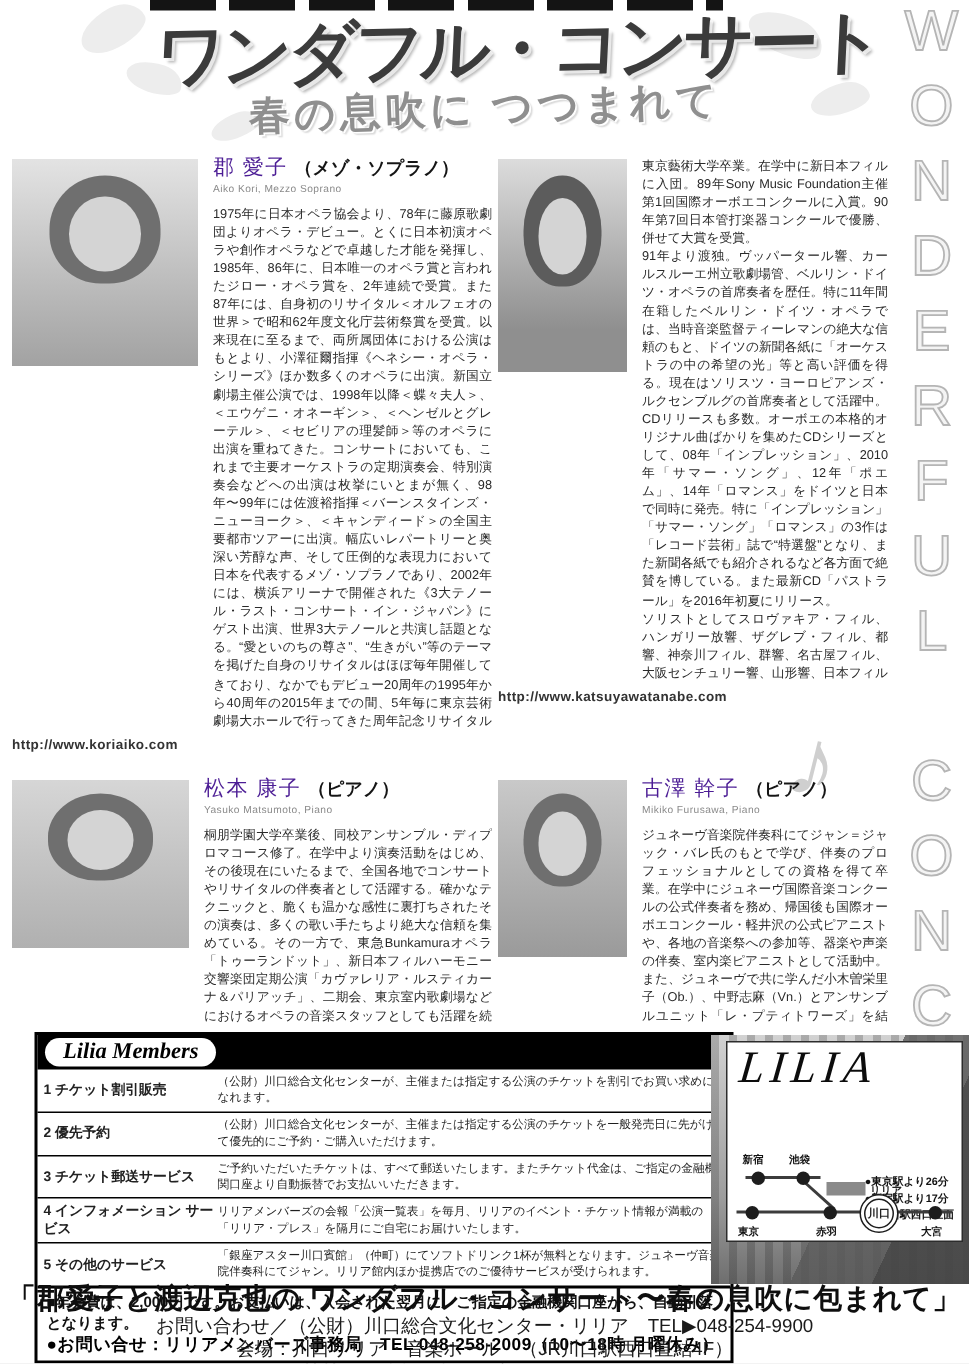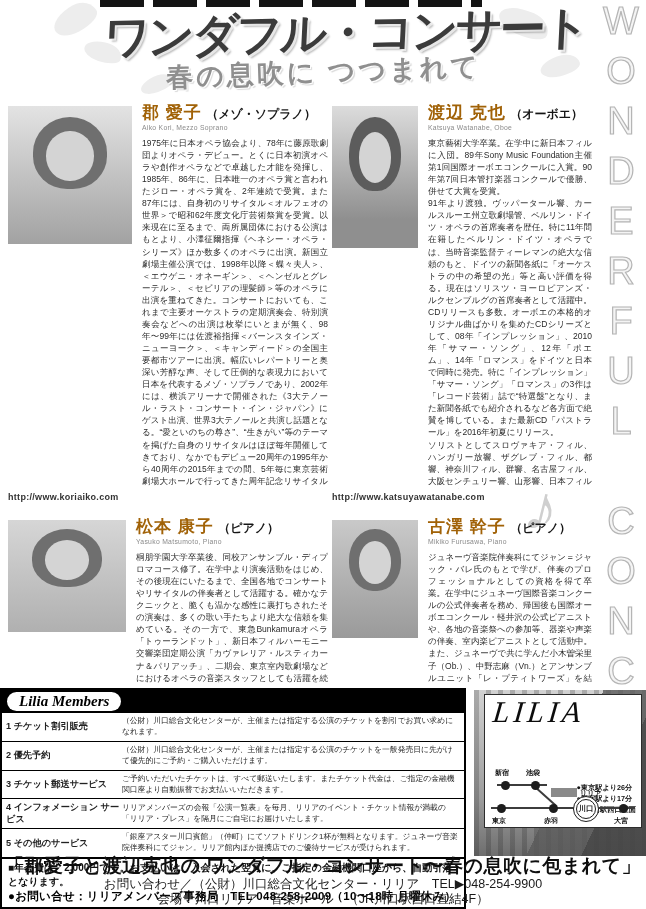--- a/index.html
+++ b/index.html
@@ -33,31 +33,31 @@
     background:linear-gradient(180deg,#e3e3e3,#a2a2a2); }
   .ph::before { content:""; position:absolute; top:8%; left:20%; width:60%; height:52%;
     background:#6f6f6f; border-radius:50% 50% 46% 46%; }
   .ph::after { content:""; position:absolute; top:18%; left:31%; width:38%; height:36%;
     background:#d4d4d4; border-radius:50%; }
   .ph-b { background:linear-gradient(180deg,#dcdcdc,#8f8f8f 80%); }
   .ph-b::before { background:#5c5c5c; }
   .ph-c { background:linear-gradient(180deg,#d6d6d6,#b0b0b0); }
   .ph-d { background:linear-gradient(180deg,#c9c9c9,#9a9a9a); }
   .p-head { line-height:1.05; }
-  .p-name { font-size:17px; font-weight:bold; color:#a16207; letter-spacing:1px; }
+  .p-name { font-size:14px; font-weight:normal; color:#4c1d95; letter-spacing:1px; }
   .p-role { font-size:12px; font-weight:bold; color:#151515; }
   .p-romaji { font-size:6.8px; color:#8a8a8a; margin:2px 0 6px; letter-spacing:.3px; }
   .bio { font-size:8.5px; line-height:1.42; color:#2a2a2a; text-align:justify;
     white-space:pre-line; overflow:hidden; }
   .bio-tall { max-height:352px; }
   .bio-short { max-height:132px; }
   .p-url { font-size:9px; font-weight:bold; color:#333; margin-top:3px; letter-spacing:.3px; }
 
   
-  .members { position:absolute; left:0; top:688px; width:462px; border:2px solid #000; background:#fff; }
+  .members { position:absolute; left:23px; top:688px; width:462px; border:2px solid #000; background:#fff; }
   .m-head { background:#000; color:#fff; height:23px; display:flex; align-items:center; gap:8px; padding:0 5px; }
   .m-logo { background:#fff; color:#000; border-radius:12px; padding:0 12px; height:19px; line-height:19px;
     font-family:"Liberation Serif","DejaVu Serif",serif; font-style:italic; font-weight:bold; font-size:15px; }
   .m-title { font-size:15px; font-weight:bold; letter-spacing:1px; }
   .m-row { display:flex;align-items:center; }
   .m-row + .m-row { border-top:1px solid #000; }
   .m-label { width:114px; flex:none; font-size:9.2px; font-weight:bold; padding:3px 2px 3px 4px; line-height:1.25; }
   .m-desc { flex:1; font-size:7.8px; line-height:1.4; padding:3px 6px 3px 0; color:#1e1e1e; }
   .m-foot { border-top:2px solid #000; padding:2px 6px 3px; }
   .m-note { font-size:10px; font-weight:bold; color:#111; }
@@ -121,25 +121,20 @@
       <div class="p-romaji">Aiko Kori, Mezzo Soprano</div>
     </div>
     <div class="bio bio-tall">1975年に日本オペラ協会より、78年に藤原歌劇団よりオペラ・デビュー。とくに日本初演オペラや創作オペラなどで卓越した才能を発揮し、1985年、86年に、日本唯一のオペラ賞と言われたジロー・オペラ賞を、2年連続で受賞。また87年には、自身初のリサイタル＜オルフェオの世界＞で昭和62年度文化庁芸術祭賞を受賞。以来現在に至るまで、両所属団体における公演はもとより、小澤征爾指揮《ヘネシー・オペラ・シリーズ》ほか数多くのオペラに出演。新国立劇場主催公演では、1998年以降＜蝶々夫人＞、＜エウゲニ・オネーギン＞、＜ヘンゼルとグレーテル＞、＜セビリアの理髪師＞等のオペラに出演を重ねてきた。コンサートにおいても、これまで主要オーケストラの定期演奏会、特別演奏会などへの出演は枚挙にいとまが無く、98年〜99年には佐渡裕指揮＜バーンスタインズ・ニューヨーク＞、＜キャンディード＞の全国主要都市ツアーに出演。幅広いレパートリーと奥深い芳醇な声、そして圧倒的な表現力において日本を代表するメゾ・ソプラノであり、2002年には、横浜アリーナで開催された《3大テノール・ラスト・コンサート・イン・ジャパン》にゲスト出演、世界3大テノールと共演し話題となる。“愛といのちの尊さ”、“生きがい”等のテーマを掲げた自身のリサイタルはほぼ毎年開催してきており、なかでもデビュー20周年の1995年から40周年の2015年までの間、5年毎に東京芸術劇場大ホールで行ってきた周年記念リサイタルは、何れも盛況のもとに成功を収めている。CDアルバムは、「やるせないアリア／郡愛子　愛を歌う」、「日本抒情歌集／郡愛子」、そして収録曲全曲を自身で作詞・訳詞した世界名曲集「郡愛子30周年記念アルバム〜これ以上の愛は」の3タイトルのほか、7つのジャンルから選曲した画期的なアルバム「“Voices”シリーズⅠ〜Ⅴ」の、合計8タイトルが現在発売されている。テレビはこれまで、NHK「ニューイヤーオペラコンサート」、「ときめき夢サウンド」、テレビ朝日「題名のない音楽会」、「ニュースステーション」、日本テレビ「深夜の音楽会」等の番組に出演してきており、BSテレビ、FM、AMラジオへの出演も数多い。
 （公財）日本オペラ振興会　理事。　日本オペラ協会 総監督。　藤原歌劇団団員。
 （公社）日本演奏連盟　理事。</div>
     <div class="p-url">http://www.koriaiko.com</div>
   </div>
 
   <div class="performer" style="left:332px;top:104px;width:260px;height:408px;">
     <div class="ph ph-b" style="width:86px;height:142px;"></div>
-    <div class="p-head">
-      <span class="p-name">渡辺 克也</span>
-      <span class="p-role">（オーボエ）</span>
-      <div class="p-romaji">Katsuya Watanabe, Oboe</div>
-    </div>
     <div class="bio bio-tall">東京藝術大学卒業。在学中に新日本フィルに入団。89年Sony Music Foundation主催第1回国際オーボエコンクールに入賞。90年第7回日本管打楽器コンクールで優勝、併せて大賞を受賞。
 91年より渡独。ヴッパータール響、カールスルーエ州立歌劇場管、ベルリン・ドイツ・オペラの首席奏者を歴任。特に11年間在籍したベルリン・ドイツ・オペラでは、当時音楽監督ティーレマンの絶大な信頼のもと、ドイツの新聞各紙に「オーケストラの中の希望の光」等と高い評価を得る。現在はソリスツ・ヨーロピアンズ・ルクセンブルグの首席奏者として活躍中。
 CDリリースも多数。オーボエの本格的オリジナル曲ばかりを集めたCDシリーズとして、08年「インプレッション」、2010年「サマー・ソング」、12年「ポエム」、14年「ロマンス」をドイツと日本で同時に発売。特に「インプレッション」「サマー・ソング」「ロマンス」の3作は「レコード芸術」誌で“特選盤”となり、また新聞各紙でも紹介されるなど各方面で絶賛を博している。また最新CD「パストラール」を2016年初夏にリリース。
 ソリストとしてスロヴァキア・フィル、ハンガリー放響、ザグレブ・フィル、都響、神奈川フィル、群響、名古屋フィル、大阪センチュリー響、山形響、日本フィル等と共演を重ねる。
 2010年秋より2013年3月まで、産経新聞にて「渡辺克也のベルリン音楽旅行」を連載。さらに2013年4月より、平凡社のウェブマガジン「ウェブ平凡」にて「オーボエ吹きの休日　ベルリン音楽だより」を好評連載中。
 2011年には第28回日本管打楽器コンクール・オーボエ部門の審査委員長を務めた。
 洗足学園音楽大学客員教授として、若手の育成に努めている。
 ベルリン在住。</div>
     <div class="p-url">http://www.katsuyawatanabe.com</div>
   </div>

